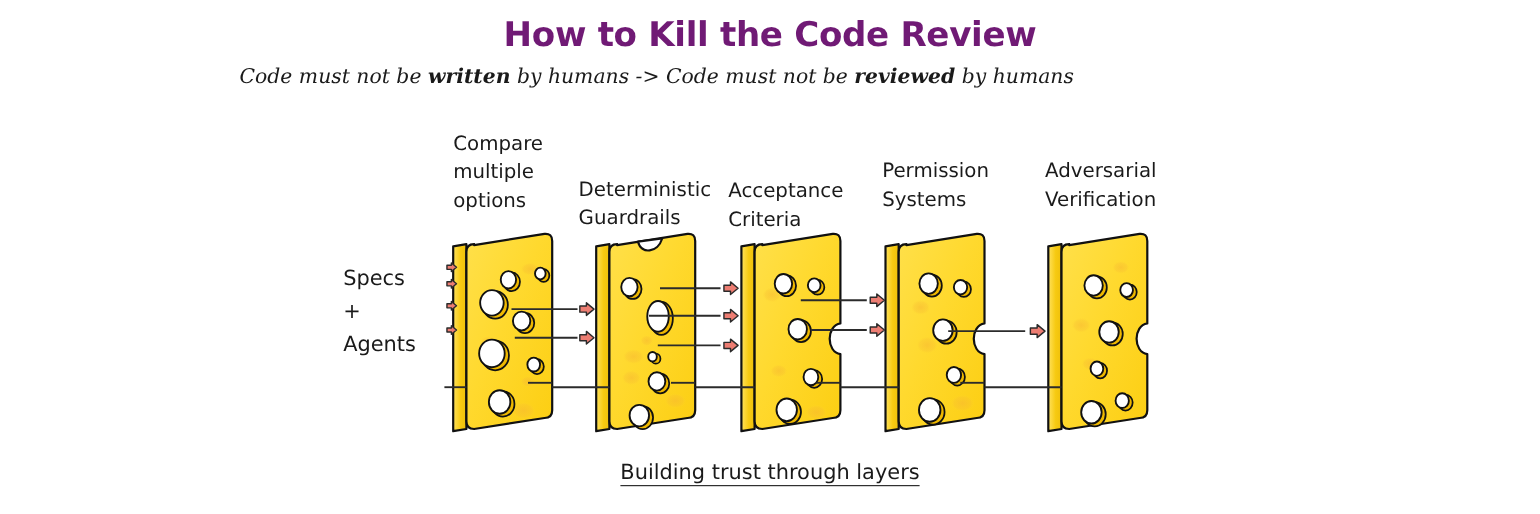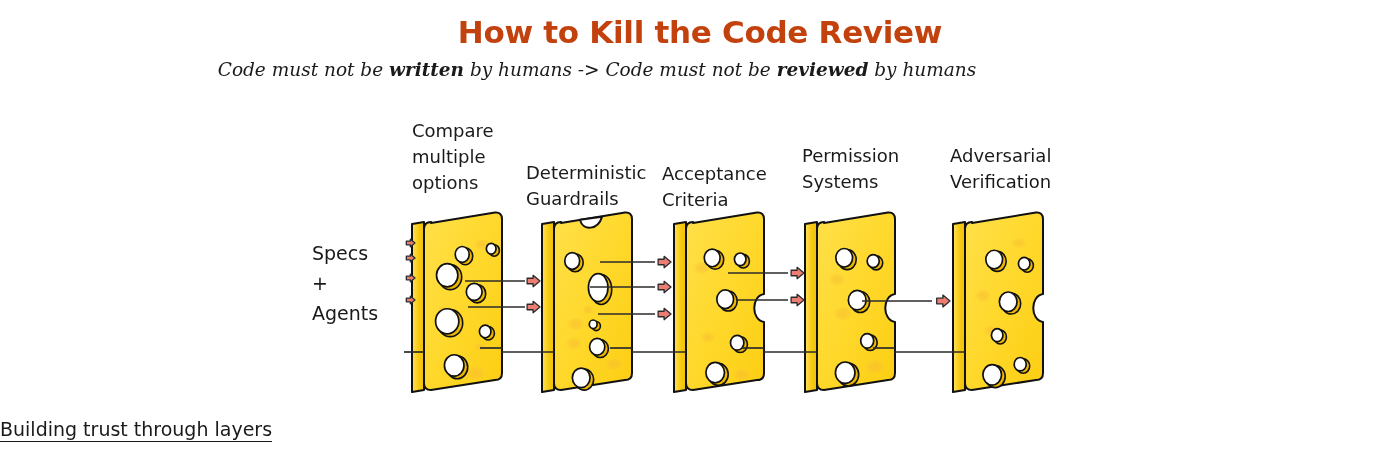--- a/index.html
+++ b/index.html
@@ -26,21 +26,21 @@
   
   .title {
     position: absolute;
     left: 0; top: 14px;
     width: 1400px;
     text-align: center;
     font-family: "DejaVu Sans", "Liberation Sans", sans-serif;
     font-weight: bold;
     font-size: 31px;
     letter-spacing: -0.3px;
-    color: #c2410c;
+    color: #701a75;
     white-space: nowrap;
   }
   .subtitle {
     position: absolute;
     left: 0; top: 59px;
     width: 1194px;
     text-align: center;
     font-family: "DejaVu Serif", "Liberation Serif", serif;
     font-style: italic;
     font-size: 18.5px;
@@ -48,20 +48,21 @@
     white-space: nowrap;
   }
   .subtitle .em {
     font-weight: bold;
     font-style: italic;
   }
   .caption {
     position: absolute;
     left: 0; top: 418px;
     width: 1400px;
+    text-align: center;
     font-size: 19px;
     color: #1a1a1a;
   }
   .caption span {
     border-bottom: 1.4px solid #1a1a1a;
     padding-bottom: 1px;
   }
 
   
   .layer-label {

